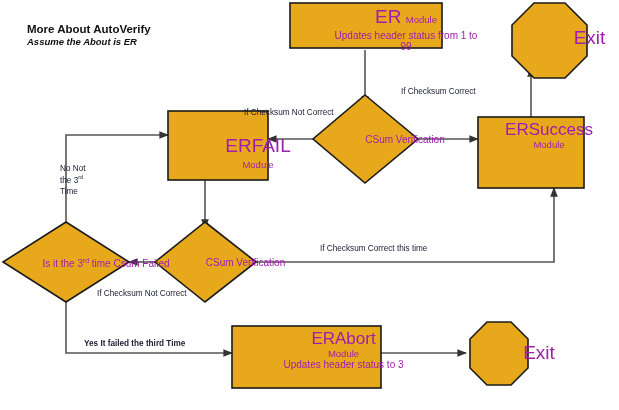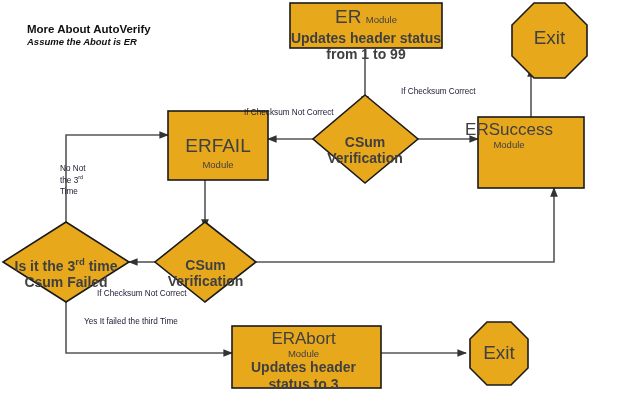--- a/index.html
+++ b/index.html
@@ -38,37 +38,37 @@
   .title-sub {
     font-size: 9.5px;
     font-weight: bold;
     font-style: italic;
     color: #111111;
     white-space: nowrap;
   }
   .node-text {
     position: absolute;
     text-align: center;
-    color: #404040;
+    color: #a21caf;
     pointer-events: none;
     line-height: 1.15;
+    padding-left: 40px;
   }
   .t-big {
     font-size: 19px;
     letter-spacing: 0px;
   }
   .t-big-sm {
     font-size: 17px;
   }
   .t-mid {
     font-size: 9.5px;
   }
   .t-small {
-    font-size: 14px;
-    font-weight: bold;
+    font-size: 10px;
   }
   .edge-label {
     position: absolute;
     font-size: 8.2px;
     color: #1a1a33;
     white-space: nowrap;
     line-height: 1.35;
   }
   .edge-label.multi {
     white-space: normal;
@@ -175,18 +175,19 @@
   <div class="edge-label" style="left:244px; top:107px;">If Checksum Not Correct</div>
 
   <div class="edge-label" style="left:401px; top:86px;">If Checksum Correct</div>
 
   <div class="edge-label multi" style="left:60px; top:163px;">
     <span>No Not</span><br>
     <span>the  3</span><sup>rd</sup><br>
     <span>Time</span>
   </div>
 
+  <div class="edge-label" style="left:320px; top:243px;">If Checksum Correct this time</div>
 
   <div class="edge-label" style="left:97px; top:288px;">If Checksum Not Correct</div>
 
-  <div class="edge-label" style="left:84px; top:316px;">Yes It failed the third Time</div>
+  <div class="edge-label" style="left:84px; top:338px;font-weight:bold;">Yes It failed the third Time</div>
 
 </div>
 
 </body></html>

